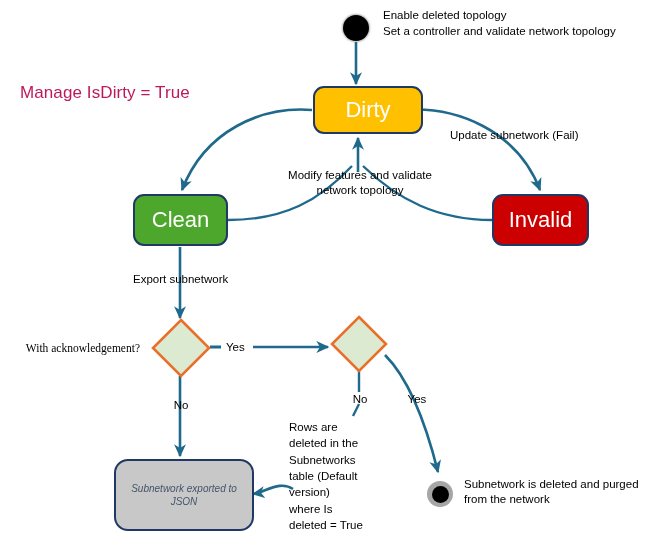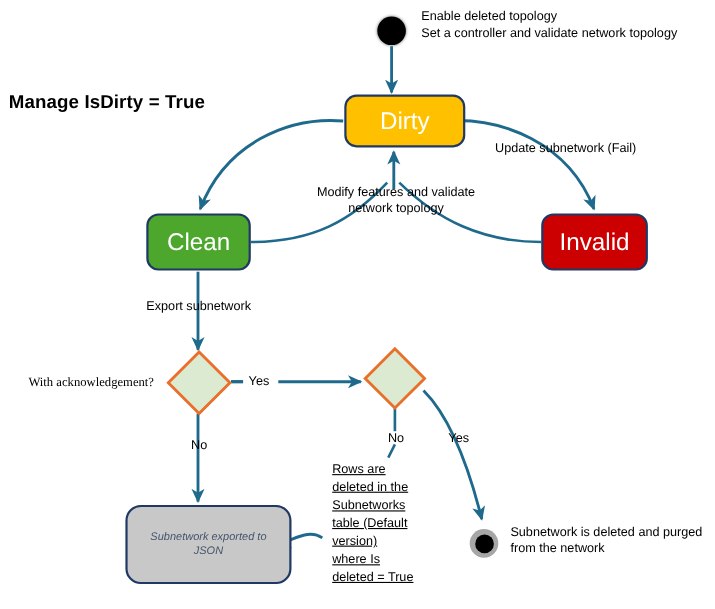--- a/index.html
+++ b/index.html
@@ -23,25 +23,25 @@
     left: 0;
     top: 0;
     width: 650px;
     height: 554px;
     pointer-events: none;
   }
 
   
   .diagram-title {
     position: absolute;
-    left: 8px;
+    left: 20px;
     top: 83px;
     font-size: 17px;
-    font-weight: bold;
-    color: #000000;
+    font-weight: normal;
+    color: #be185d;
     letter-spacing: 0.1px;
     white-space: nowrap;
   }
 
   
   .state-box {
     position: absolute;
     border: 2px solid #1f3864;
     border-radius: 11px;
     box-sizing: border-box;
@@ -207,29 +207,29 @@
 
 
   <div class="lbl" style="left:226px; top:340px;">Yes</div>
 
   <div class="lbl center" style="left:160px; top:398px; width:42px;">No</div>
 
   <div class="lbl center" style="left:339px; top:392px; width:42px;">No</div>
 
   <div class="lbl center" style="left:396px; top:392px; width:42px;">Yes</div>
 
-  <div class="lbl" style="left:302px; top:419px; line-height:1.42;text-decoration:underline;">Rows are
+  <div class="lbl" style="left:289px; top:419px; line-height:1.42;">Rows are
 deleted in the
 Subnetworks
 table (Default
 version)
 where Is
 deleted = True</div>
 
-  <div class="terminal-box" style="left:114px; top:459px; width:151px; height:72px;">
+  <div class="terminal-box" style="left:114px; top:459px; width:140px; height:72px;">
     <span style="display:block;">
       <span>Subnetwork exported to</span><br>
       <span>JSON</span>
     </span>
   </div>
 
   <div class="end-node" style="left:427px; top:481px;">
     <span class="end-core"></span>
   </div>
 

